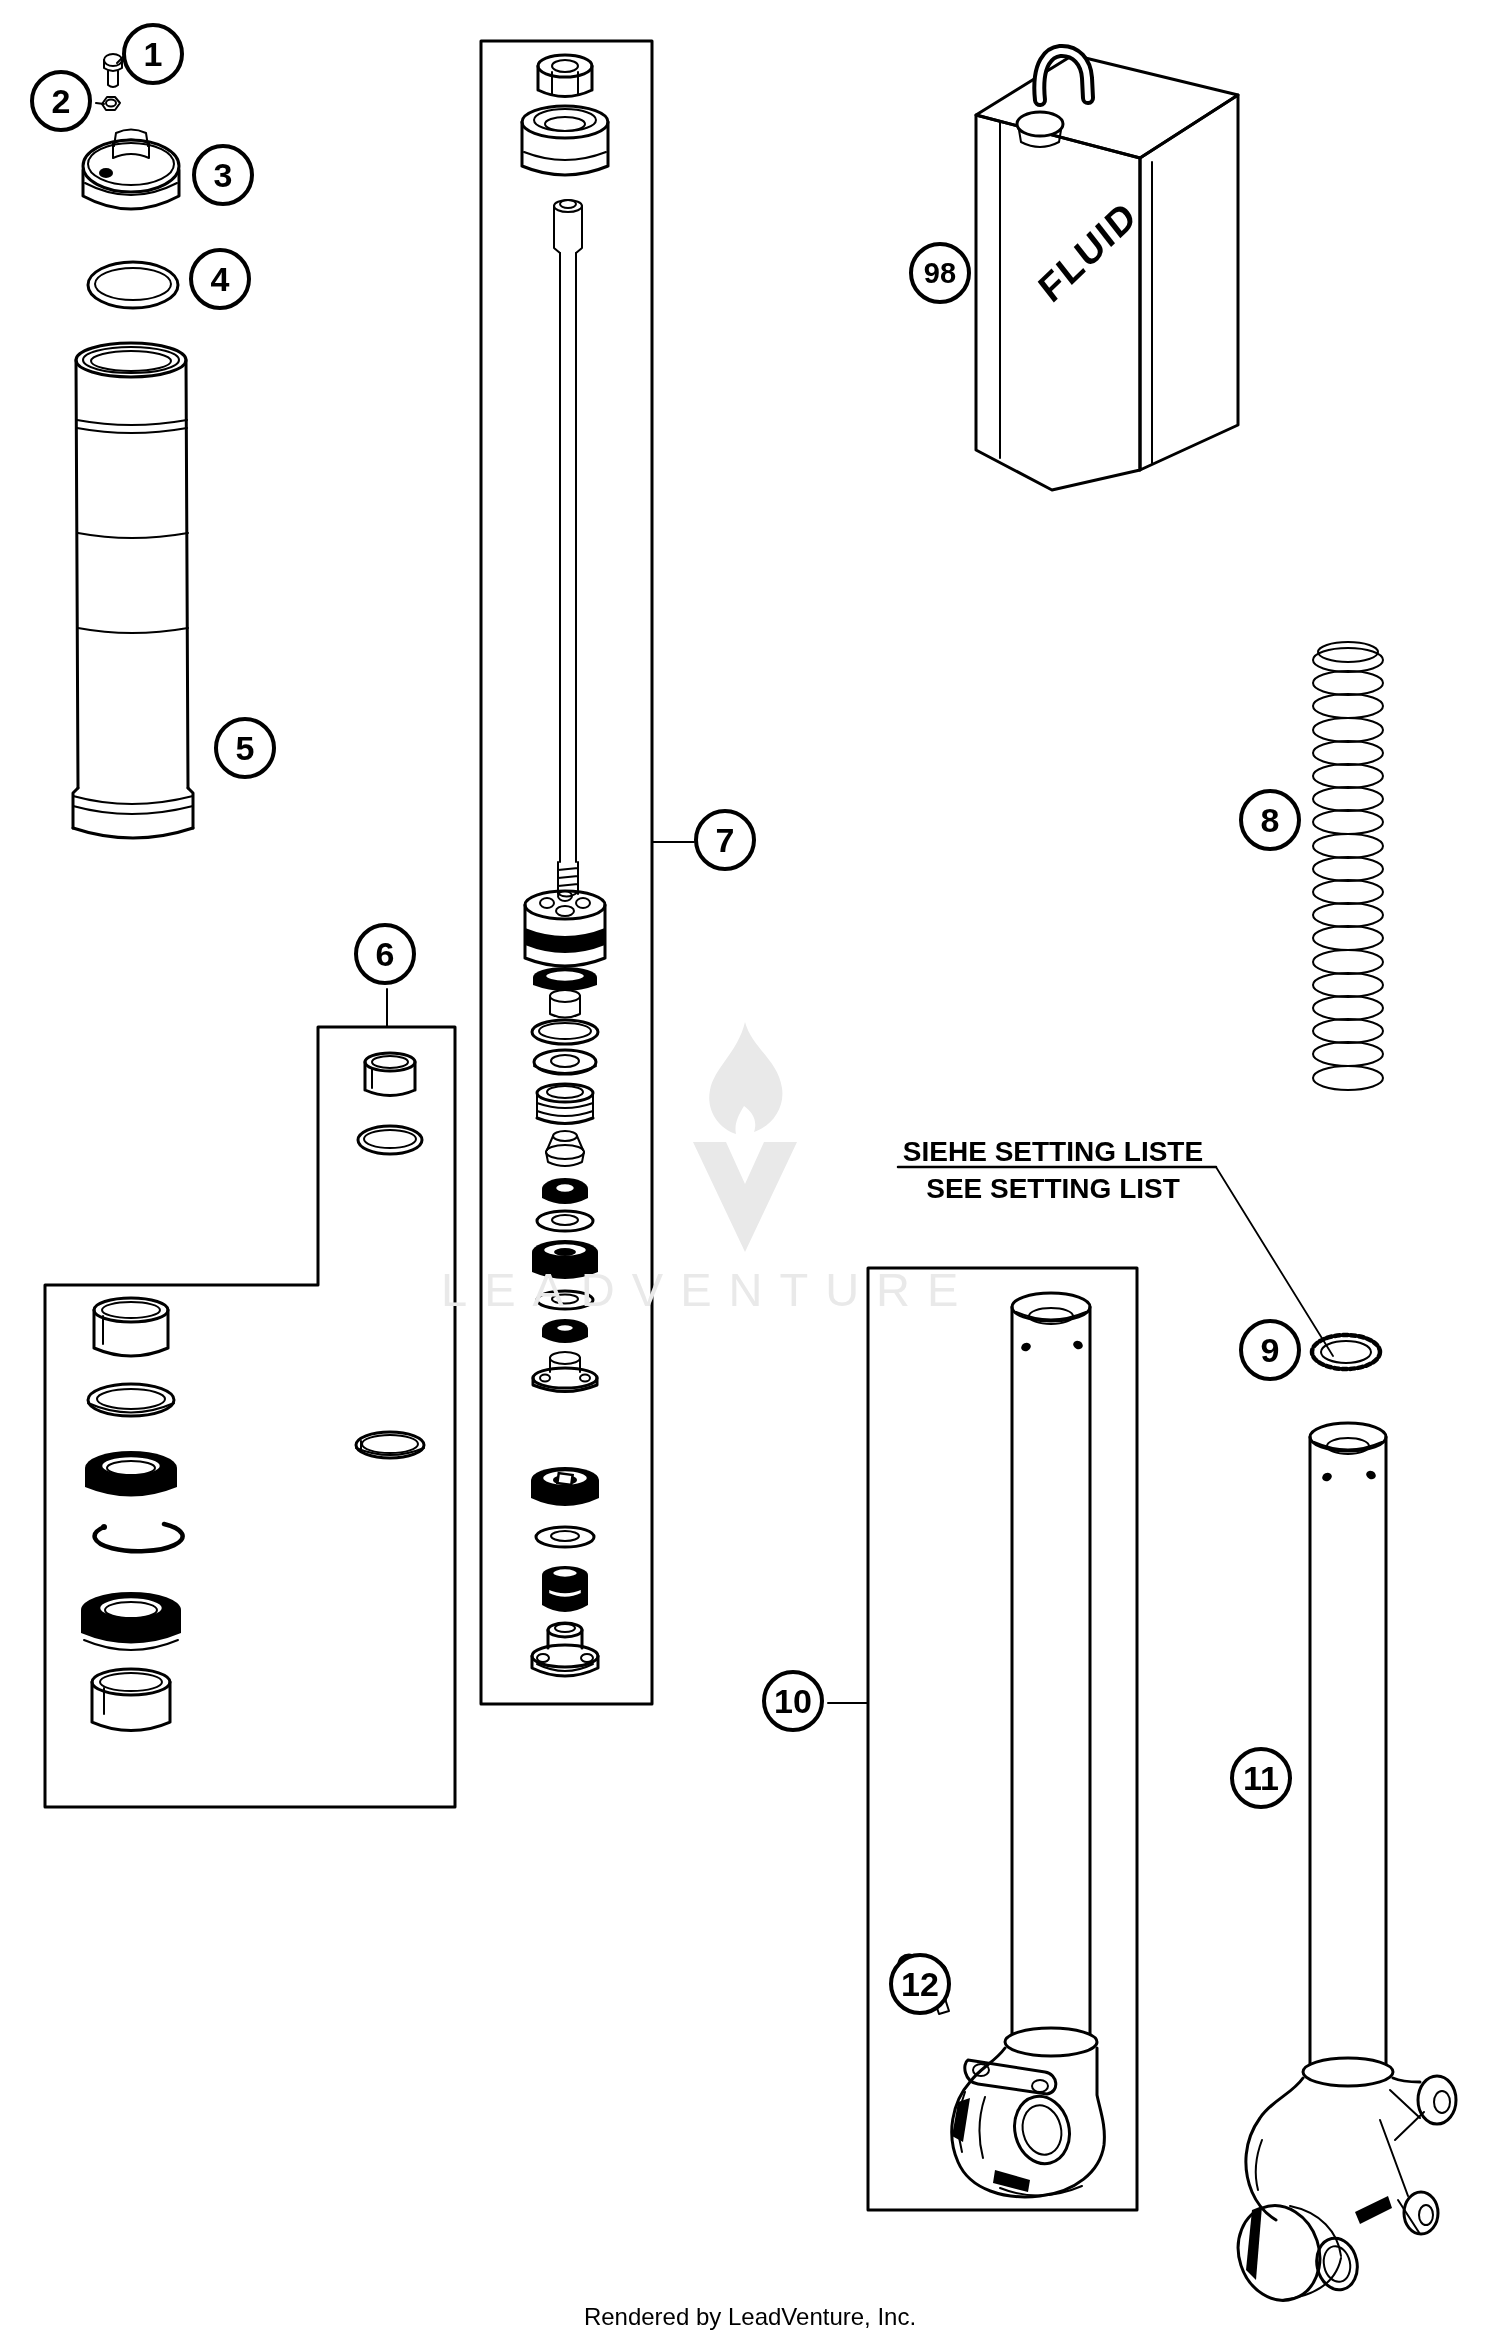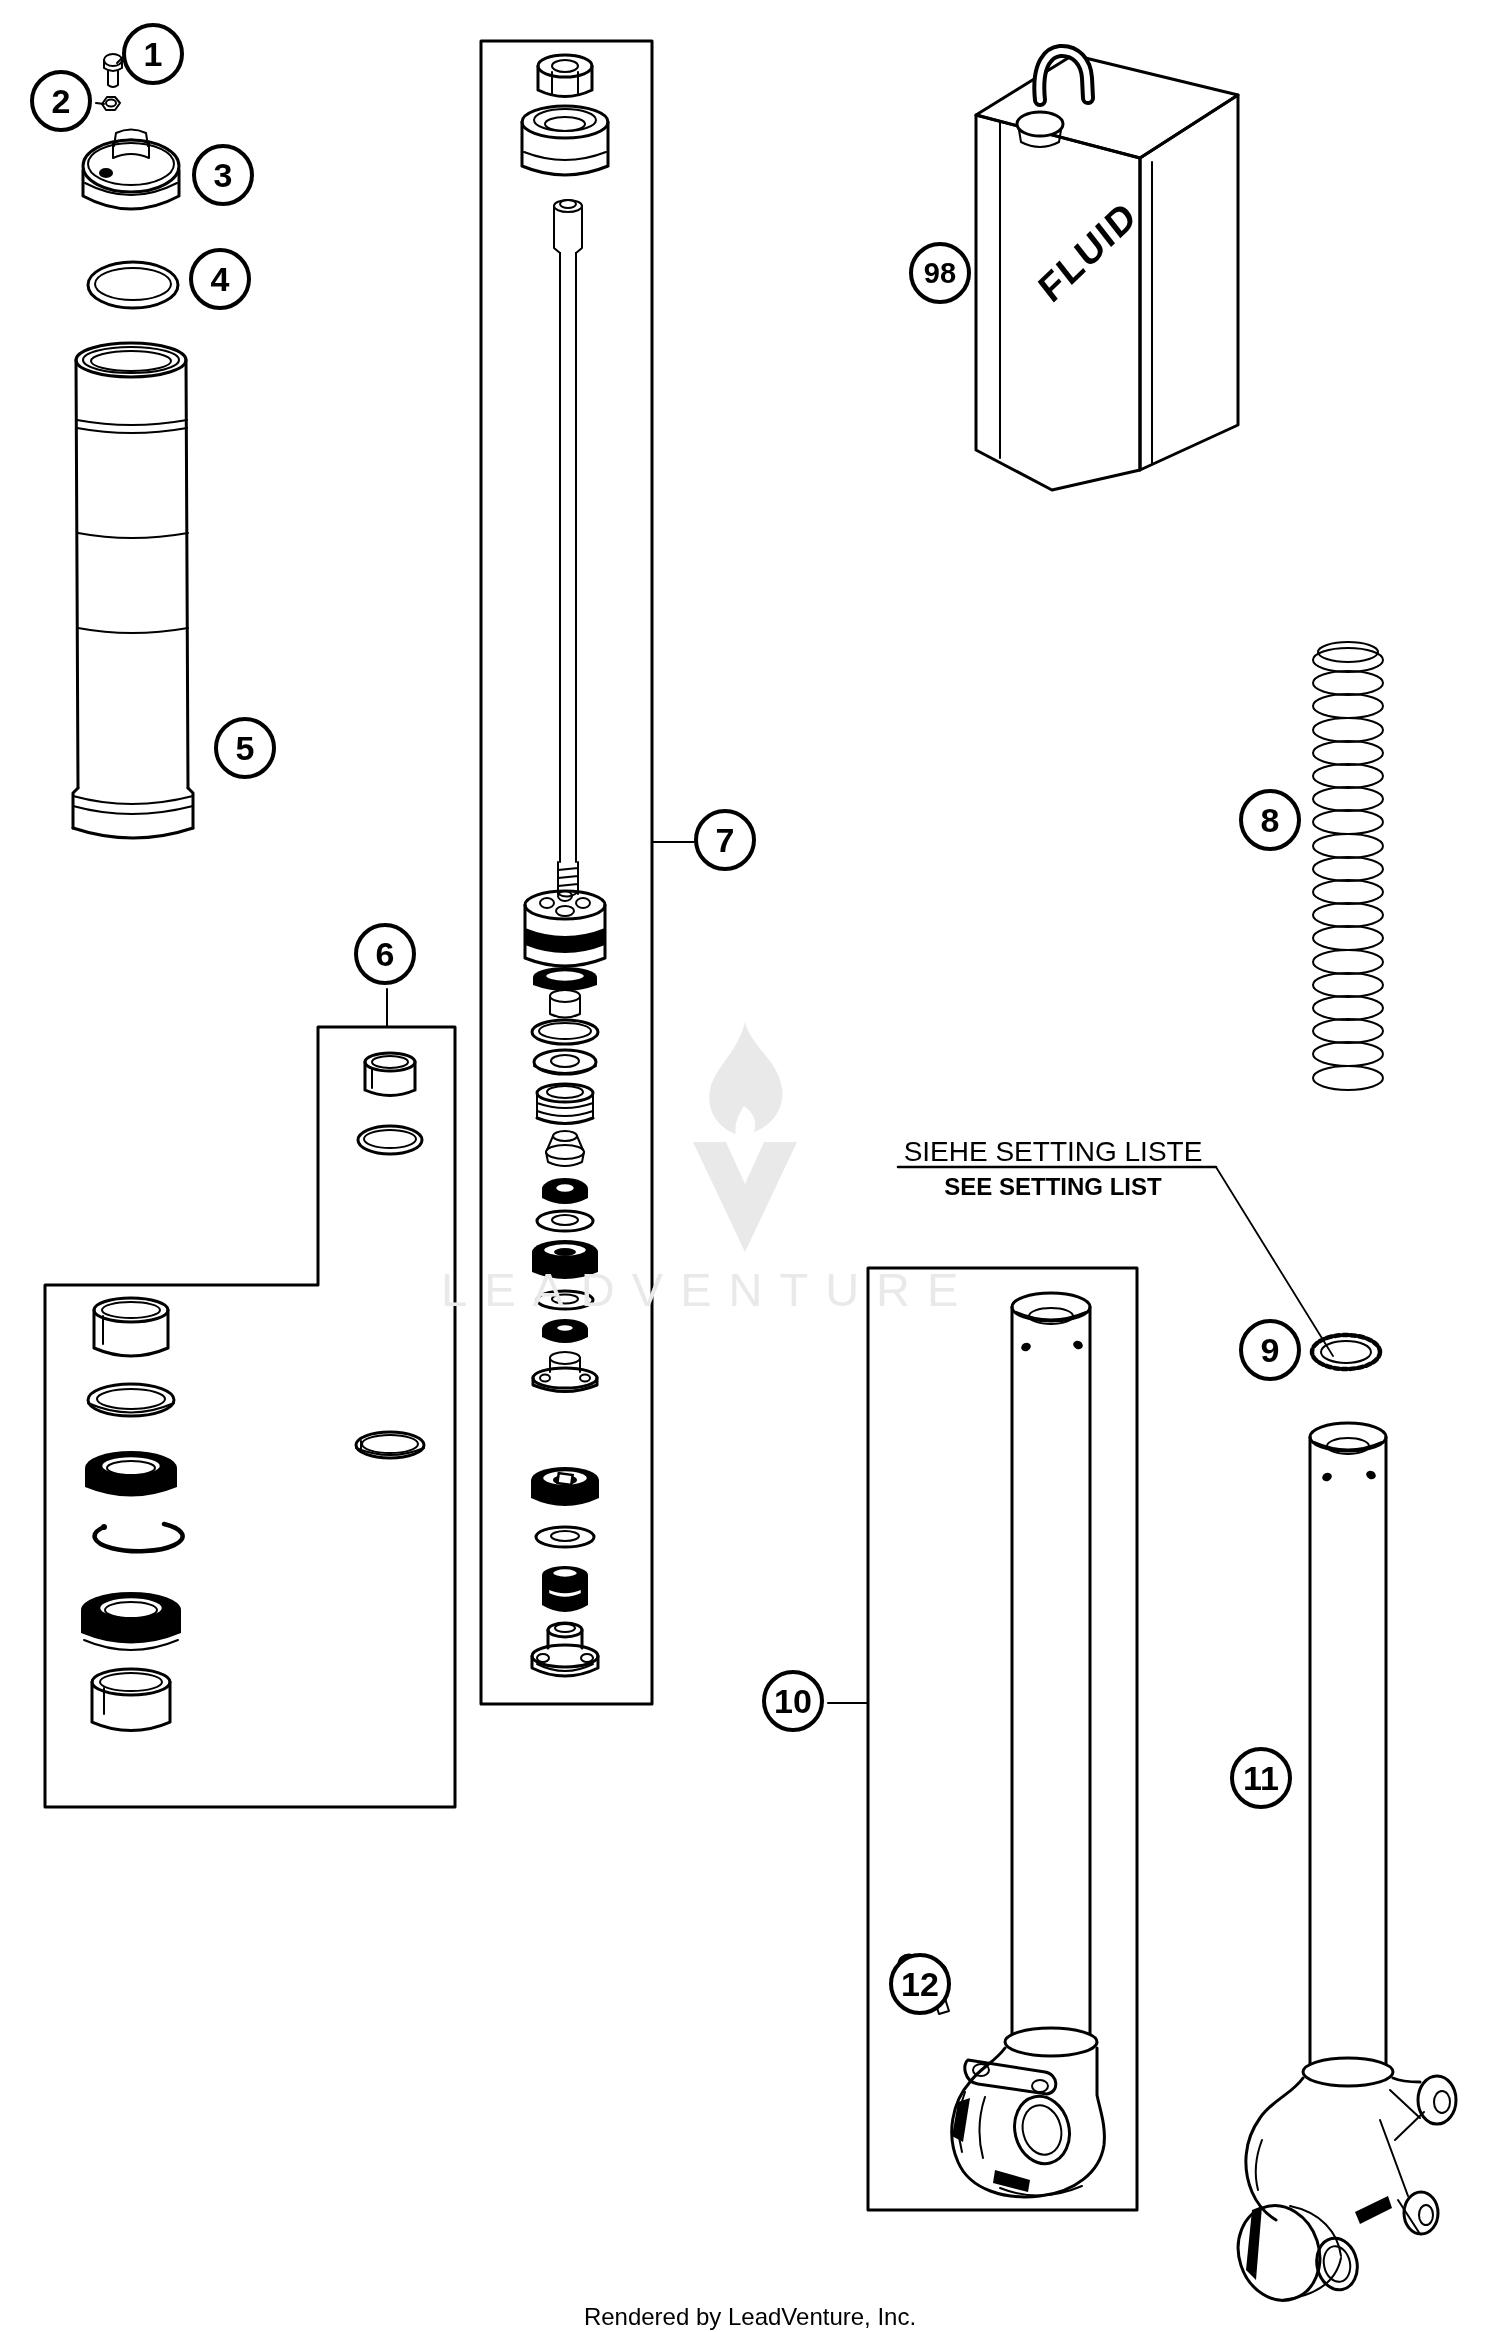--- a/index.html
+++ b/index.html
@@ -11,22 +11,22 @@
   .o4{fill:none;stroke:#000;stroke-width:4.5;stroke-linecap:round;stroke-linejoin:round;}
   .blk{fill:#000;stroke:none;}
   .wfill{fill:#fff;stroke:#000;stroke-width:2.5;}
   .wfill3{fill:#fff;stroke:#000;stroke-width:3;}
   .wm{fill:#e9e9e9;stroke:none;}
   .callout{position:absolute;width:62px;height:62px;border:4.5px solid #000;border-radius:50%;
            background:#fff;display:flex;align-items:center;justify-content:center;
            font-weight:bold;font-size:34px;color:#000;box-sizing:border-box;z-index:5;}
   .callout.big{font-size:29px;}
   #note{position:absolute;left:886px;top:1136px;width:334px;text-align:center;z-index:4;}
-  #note .l1{font-weight:normal;font-size:28px;letter-spacing:0px;white-space:nowrap;}
-  #note .l2{font-weight:bold;font-size:24px;margin-top:5px;white-space:nowrap;}
+  #note .l1{font-weight:bold;font-size:28px;letter-spacing:0px;white-space:nowrap;}
+  #note .l2{font-weight:bold;font-size:28px;margin-top:5px;white-space:nowrap;}
   #fluid-label{position:absolute;left:1088px;top:252px;transform:translate(-50%,-50%) rotate(-44deg) skewX(-6deg);
                font-weight:bold;font-size:38px;letter-spacing:2px;z-index:4;}
   #wm-text{position:absolute;left:441px;top:1262px;font-weight:normal;font-size:47px;
            letter-spacing:17px;color:#e9e9e9;z-index:1;white-space:nowrap;}
   #credit{position:absolute;left:0;top:2303px;width:100%;text-align:center;font-size:24px;color:#000;z-index:4;}
 </style>
 </head>
 <body>
 
 <div id="stage">

